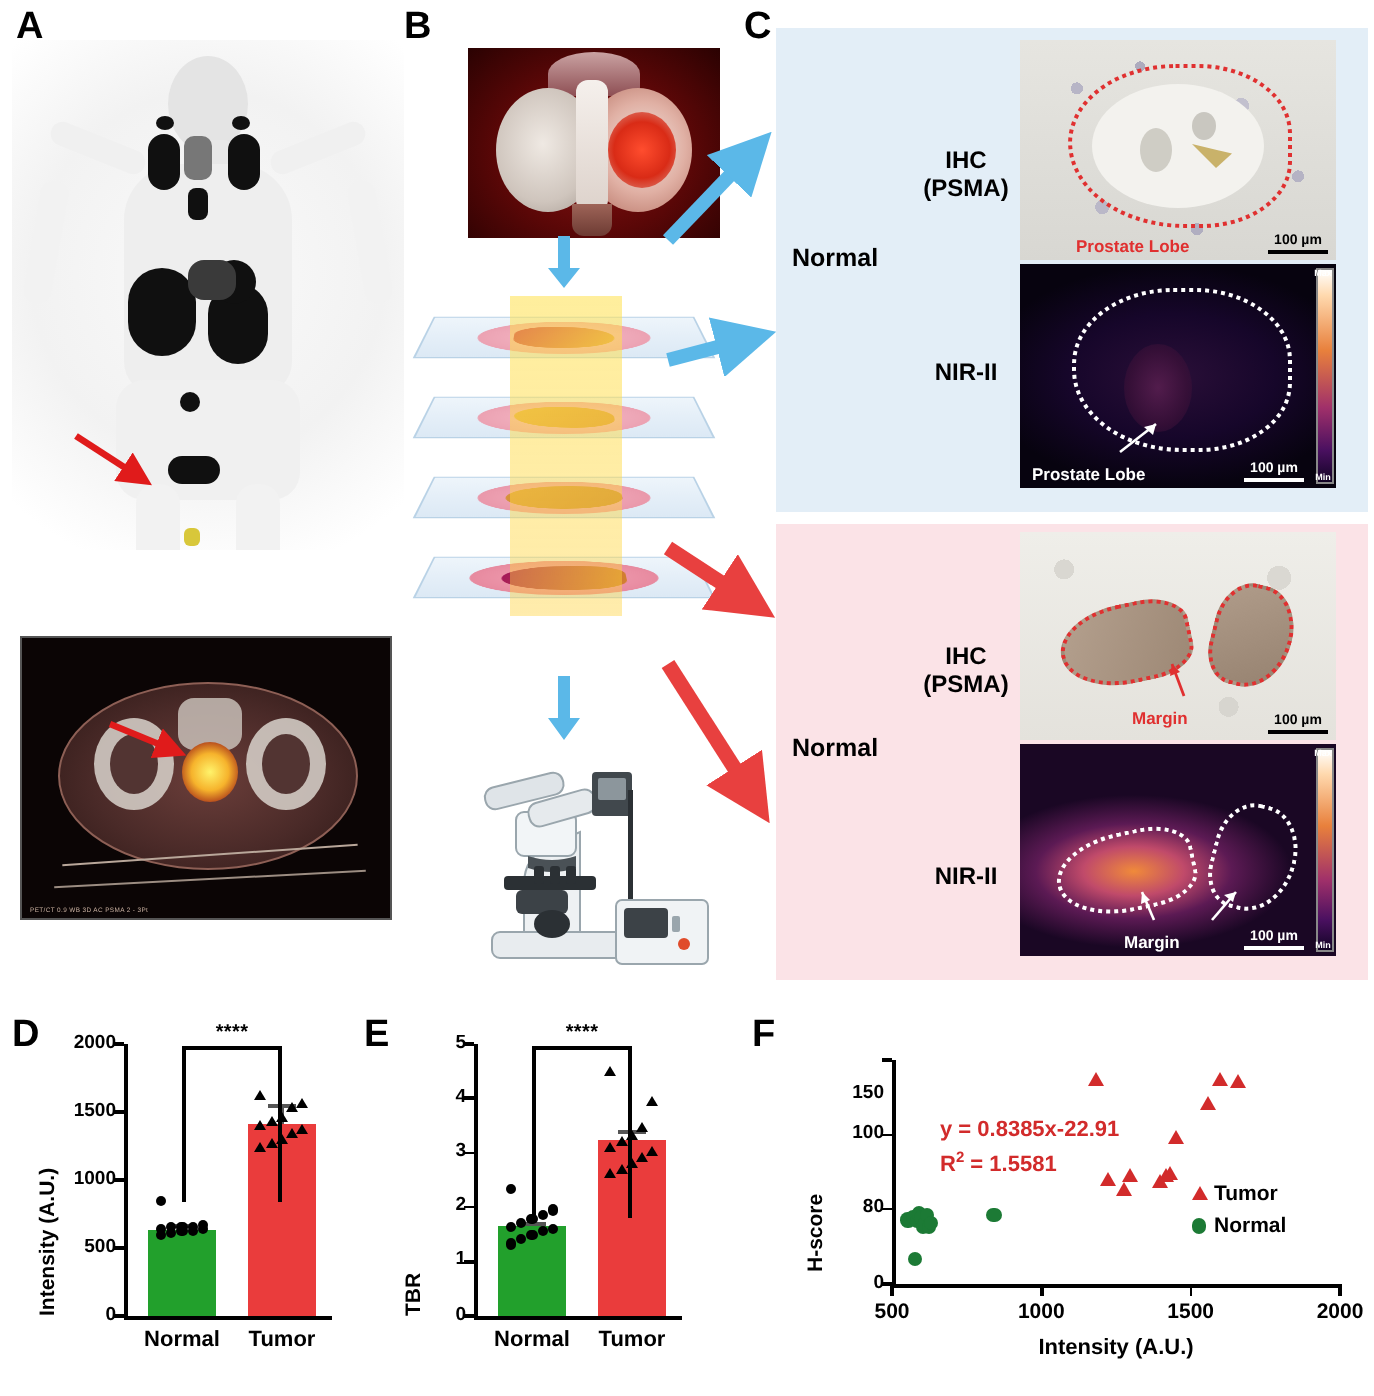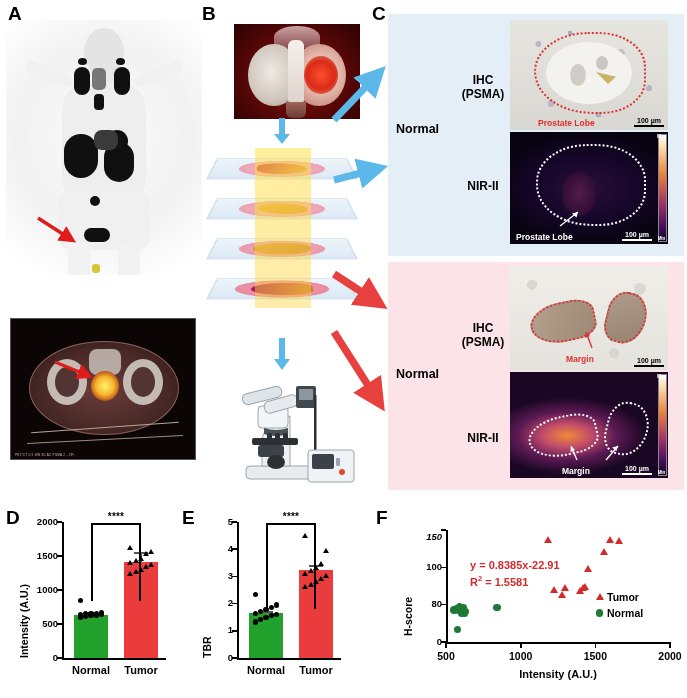--- a/index.html
+++ b/index.html
@@ -541,21 +541,21 @@
   <div id="panelF">
       <div class="axis-line" style="left:56px; top:18px; width:2px; height:112px;"></div>
       <div class="axis-line" style="left:56px; top:130px; width:224px; height:2px;"></div>
       <div class="ytick-mark" style="left:51px; top:129.2px;"></div>
       <div class="ytick-label" style="left:16px; top:124.5px; width:36px;">0</div>
       <div class="ytick-mark" style="left:51px; top:91.86666666666667px;"></div>
       <div class="ytick-label" style="left:16px; top:87.16666666666667px; width:36px;">80</div>
       <div class="ytick-mark" style="left:51px; top:54.533333333333346px;"></div>
       <div class="ytick-label" style="left:16px; top:49.83333333333334px; width:36px;">100</div>
       <div class="ytick-mark" style="left:51px; top:17.2px;"></div>
-      <div class="ytick-label" style="left:16px; top:20px; width:36px;font-style:italic;">150</div>
+      <div class="ytick-label" style="left:16px; top:30px; width:36px;">150</div>
       <div class="ytick-mark" style="left:55.2px; top:130px; width:1.8px; height:6px;"></div>
       <div class="xtick-label" style="left:30px; top:138px; width:52px;">500</div>
       <div class="ytick-mark" style="left:129.86666666666665px; top:130px; width:1.8px; height:6px;"></div>
       <div class="xtick-label" style="left:104.66666666666666px; top:138px; width:52px;">1000</div>
       <div class="ytick-mark" style="left:204.5333333333333px; top:130px; width:1.8px; height:6px;"></div>
       <div class="xtick-label" style="left:179.33333333333331px; top:138px; width:52px;">1500</div>
       <div class="ytick-mark" style="left:279.2px; top:130px; width:1.8px; height:6px;"></div>
       <div class="xtick-label" style="left:254px; top:138px; width:52px;">2000</div>
       <div class="ylabel-rot" style="left:12px; top:124px;">H-score</div>
       <div class="axis-title" style="left:56px; top:156px; width:224px;">Intensity (A.U.)</div>

